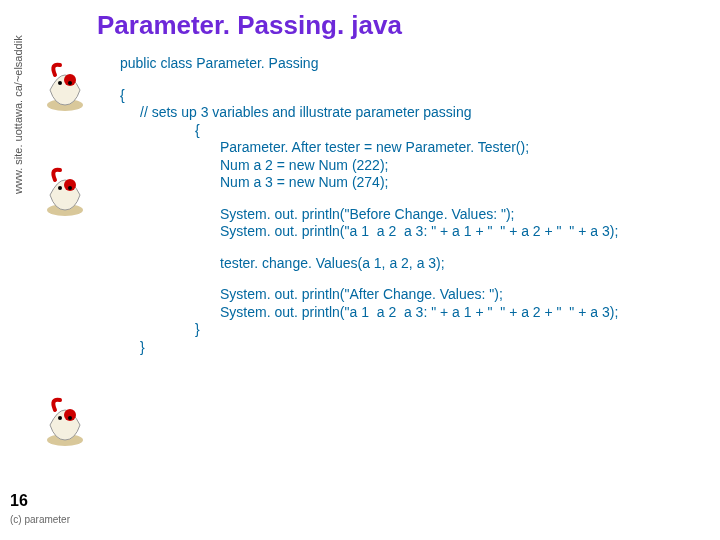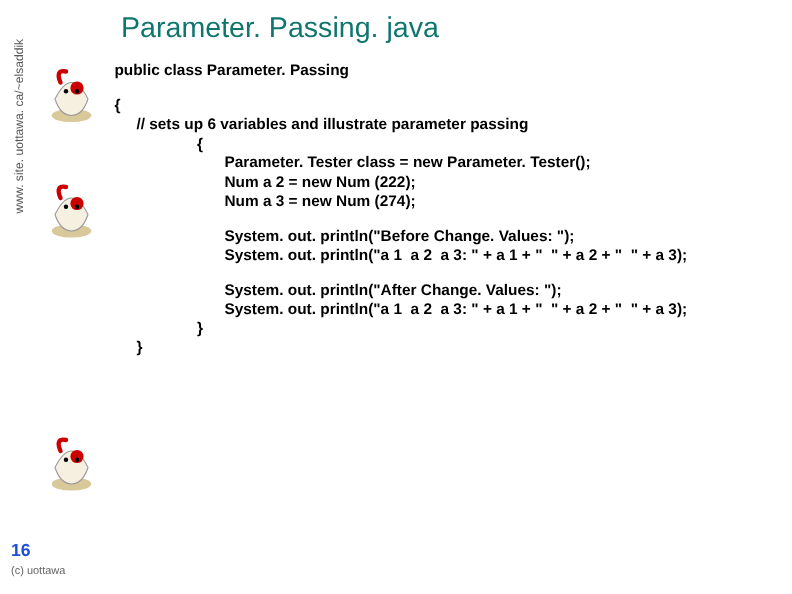--- a/index.html
+++ b/index.html
@@ -8,24 +8,24 @@
     width: 720px;
     height: 540px;
     background: #ffffff;
     font-family: Arial, Helvetica, sans-serif;
     overflow: hidden;
     position: relative;
   }
   .title {
     position: absolute;
     top: 10px;
-    left: 110px;
+    left: 97px;
     font-size: 26px;
-    font-weight: normal;
-    color: #0f766e;
+    font-weight: bold;
+    color: #6d28d9;
   }
   .sidebar-text {
     position: absolute;
     top: 200px;
     left: 12px;
     transform: translateY(-50%) rotate(-90deg);
     transform-origin: left top;
     font-size: 11px;
     color: #555;
     white-space: nowrap;
@@ -37,41 +37,41 @@
     height: 60px;
   }
   .decor svg { width: 100%; height: 100%; }
   .dec1 { top: 55px; }
   .dec2 { top: 160px; }
   .dec3 { top: 390px; }
 
   .content {
     position: absolute;
     top: 55px;
-    left: 104px;
+    left: 120px;
     right: 10px;
     font-size: 14px;
-    font-weight: bold;
+    font-weight: normal;
     line-height: 1.25;
-    color: #000000;
+    color: #0369a1;
   }
   .content .row { white-space: pre; }
   .blk { margin-top: 14px; }
   .ind1 { padding-left: 20px; }
   .ind2 { padding-left: 55px; }
   .ind3 { padding-left: 75px; }
   .ind4 { padding-left: 100px; }
 
   .page-num {
     position: absolute;
     left: 10px;
     bottom: 30px;
     font-size: 16px;
     font-weight: bold;
-    color: #1d4ed8;
+    color: #000000;
   }
   .copyright {
     position: absolute;
     left: 10px;
     bottom: 15px;
     font-size: 10px;
     color: #666;
   }
 </style>
 </head>
@@ -108,31 +108,32 @@
     <path d="M15 20 Q10 8 20 10" fill="none" stroke="#c00" stroke-width="4" stroke-linecap="round"></path>
     <circle cx="30" cy="25" r="6" fill="#c00"></circle>
     <circle cx="20" cy="28" r="2" fill="#000"></circle>
     <circle cx="30" cy="28" r="2" fill="#000"></circle>
   </svg>
 </div>
 
 <div class="content">
   <div class="row">public class Parameter. Passing</div>
   <div class="row blk">{</div>
-  <div class="row ind1">// sets up 6 variables and illustrate parameter passing</div>
+  <div class="row ind1">// sets up 3 variables and illustrate parameter passing</div>
   <div class="row ind3">{</div>
-  <div class="row ind4">Parameter. Tester class = new Parameter. Tester();</div>
+  <div class="row ind4">Parameter. After tester = new Parameter. Tester();</div>
 
   <div class="row ind4">Num a 2 = new Num (222);</div>
   <div class="row ind4">Num a 3 = new Num (274);</div>
 
   <div class="row ind4 blk">System. out. println("Before Change. Values: ");</div>
   <div class="row ind4">System. out. println("a 1  a 2  a 3: " + a 1 + "  " + a 2 + "  " + a 3);</div>
 
+  <div class="row ind4 blk">tester. change. Values(a 1, a 2, a 3);</div>
 
   <div class="row ind4 blk">System. out. println("After Change. Values: ");</div>
   <div class="row ind4">System. out. println("a 1  a 2  a 3: " + a 1 + "  " + a 2 + "  " + a 3);</div>
   <div class="row ind3">}</div>
   <div class="row ind1">}</div>
 </div>
 
 <div class="page-num">16</div>
-<div class="copyright">(c) uottawa</div>
+<div class="copyright">(c) parameter</div>
 
 </body></html>

